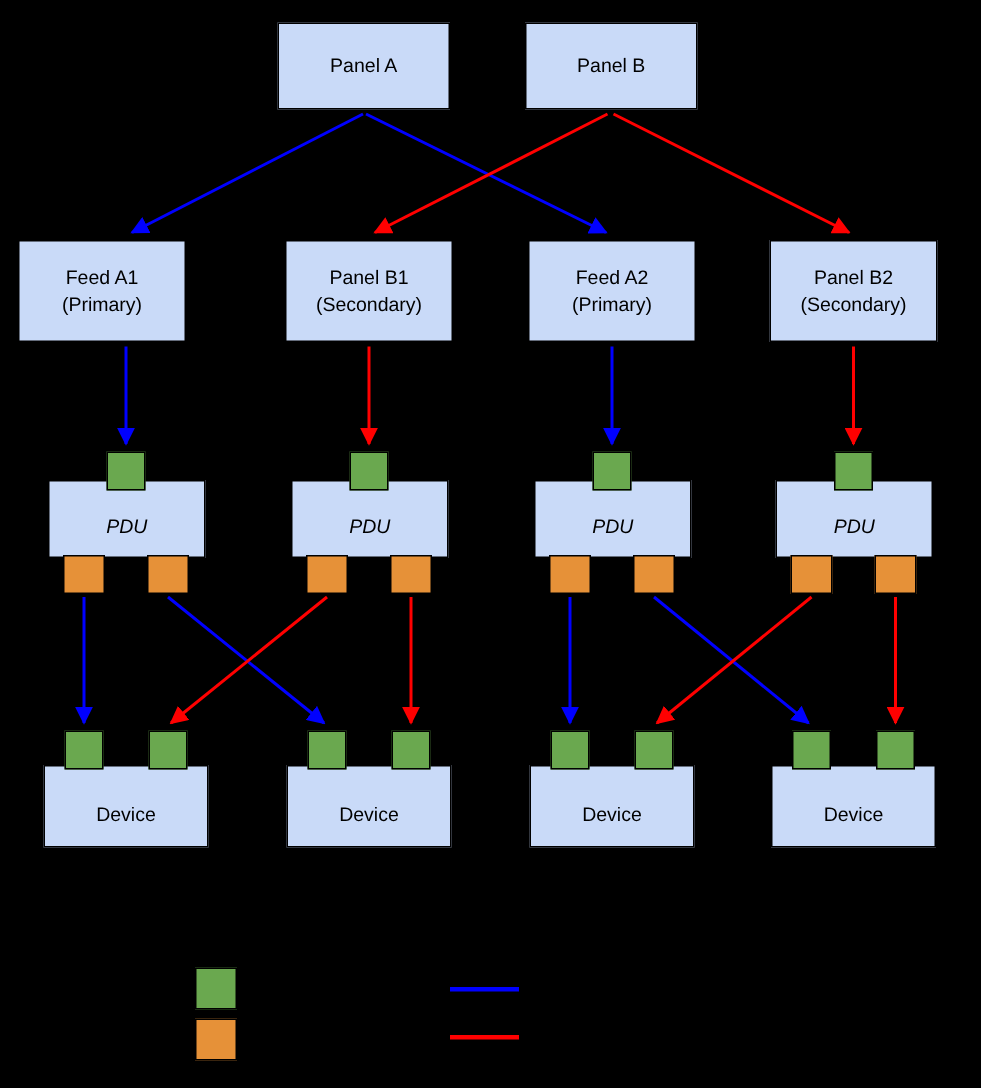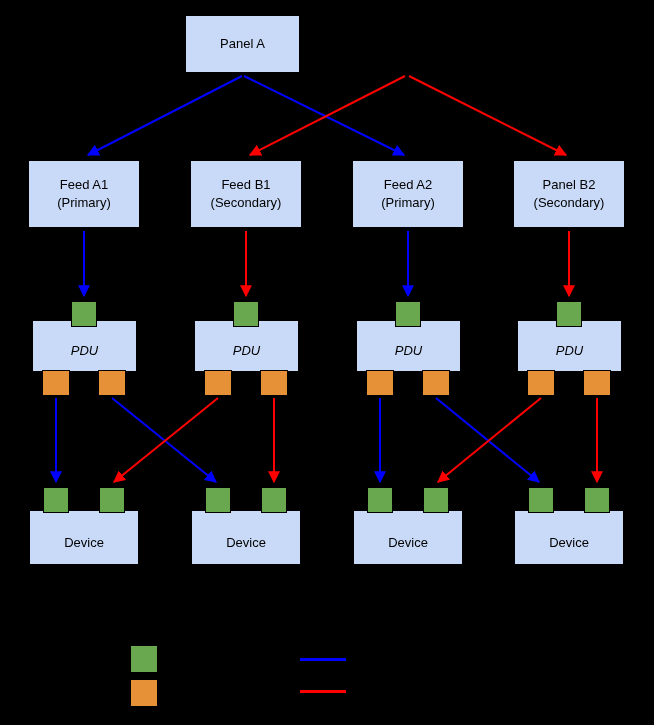--- a/index.html
+++ b/index.html
@@ -99,27 +99,30 @@
 
     <line class="blue" x1="380" y1="398" x2="380" y2="482" marker-end="url(#mb)"></line>
     <line class="blue" x1="436" y1="398" x2="539" y2="482" marker-end="url(#mb)"></line>
     <line class="red" x1="541" y1="398" x2="438" y2="482" marker-end="url(#mr)"></line>
     <line class="red" x1="597" y1="398" x2="597" y2="482" marker-end="url(#mr)"></line>
   </svg>
 
   <div class="node" style="left:185px;top:15px;width:115px;height:58px">
     <span>Panel A</span>
   </div>
+  <div class="node" style="left:350px;top:15px;width:115px;height:58px">
+    <span>Panel B</span>
+  </div>
 
-  <div class="node" style="left:28px;top:160px;width:112px;height:68px">
+  <div class="node" style="left:12px;top:160px;width:112px;height:68px">
     <span>Feed A1</span>
     <span>(Primary)</span>
   </div>
   <div class="node" style="left:190px;top:160px;width:112px;height:68px">
-    <span>Feed B1</span>
+    <span>Panel B1</span>
     <span>(Secondary)</span>
   </div>
   <div class="node" style="left:352px;top:160px;width:112px;height:68px">
     <span>Feed A2</span>
     <span>(Primary)</span>
   </div>
   <div class="node" style="left:513px;top:160px;width:112px;height:68px">
     <span>Panel B2</span>
     <span>(Secondary)</span>
   </div>

